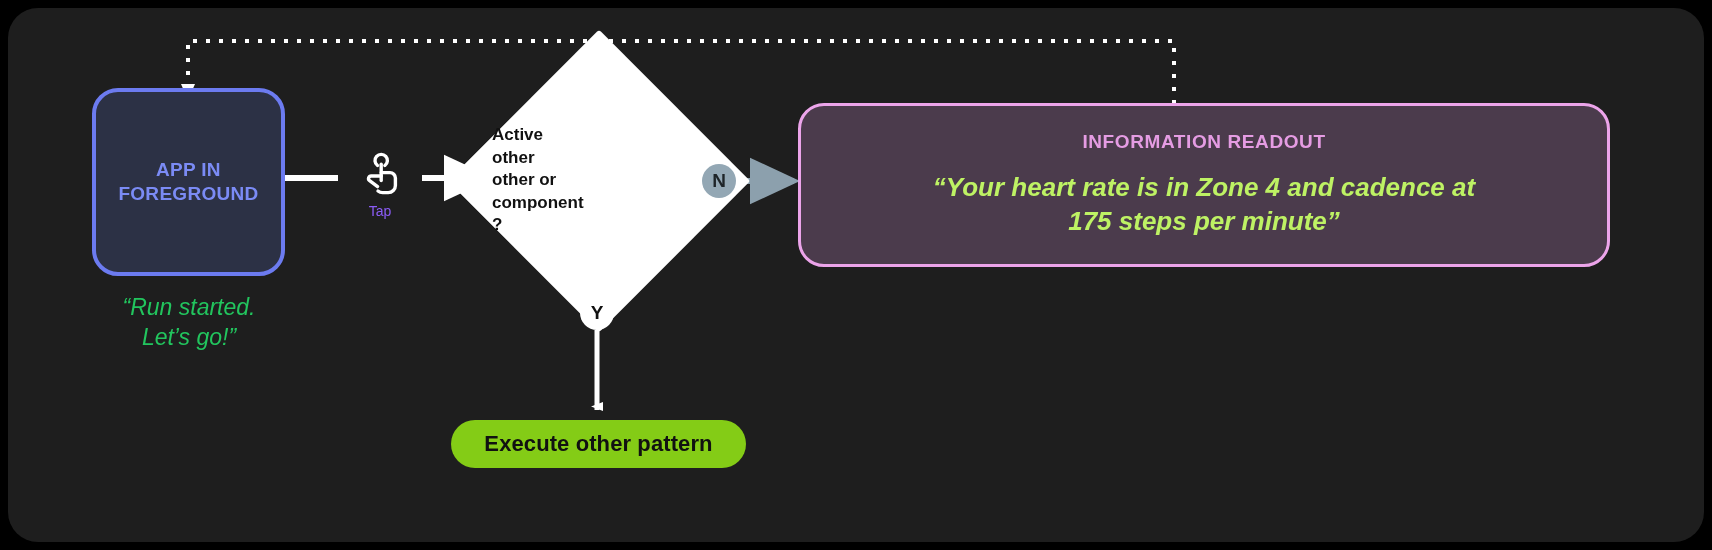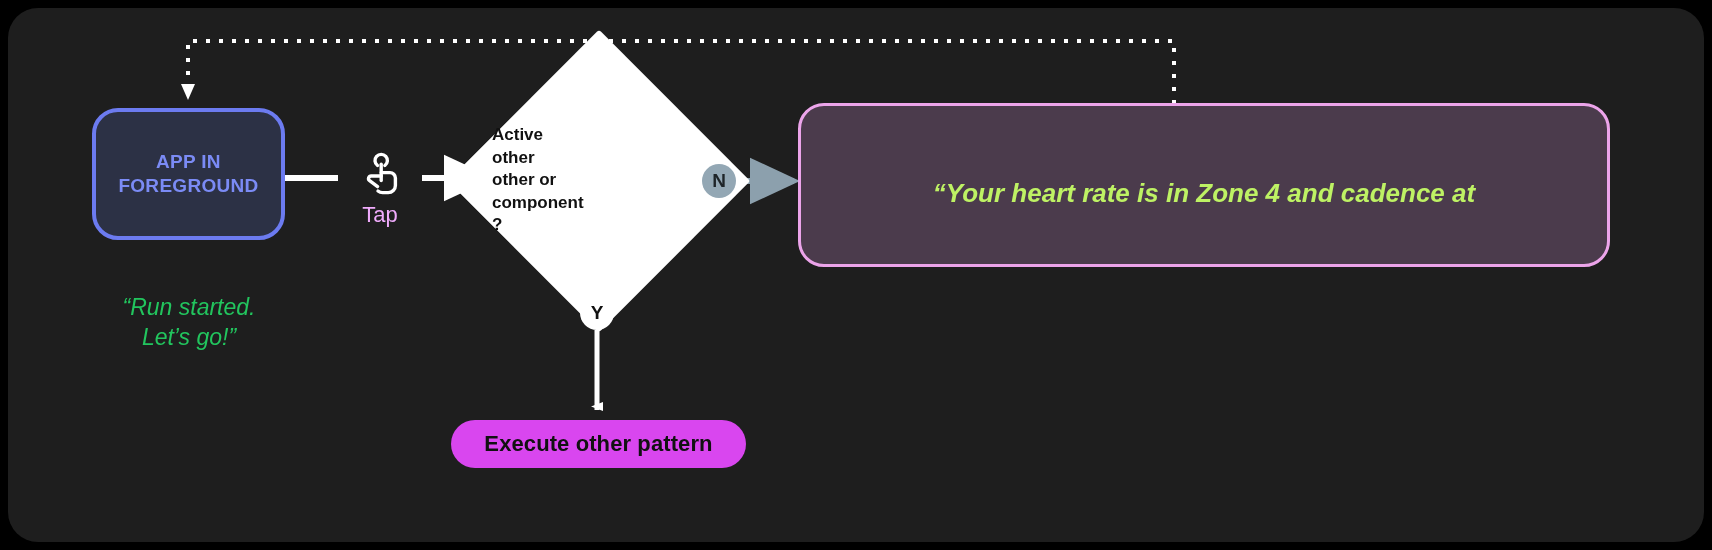--- a/index.html
+++ b/index.html
@@ -34,23 +34,23 @@
     left: 0; top: 0;
     width: 1696px;
     height: 534px;
   }
   svg.layer { pointer-events: none; }
 
   
   #app-node {
     position: absolute;
     left: 84px;
-    top: 100px;
+    top: 80px;
     width: 193px;
-    height: 132px;
+    height: 188px;
     box-sizing: border-box;
     background: #2c3145;
     border: 4px solid #6c7bf0;
     border-radius: 26px;
     display: flex;
     align-items: center;
     justify-content: center;
   }
   #app-node .app-label {
     color: #7b8bf5;
@@ -85,22 +85,22 @@
   }
   #tap-group .tap-icon {
     display: block;
     margin: 0 auto;
     width: 44px;
     height: 48px;
   }
   #tap-group .tap-label {
     display: block;
     margin-top: 6px;
-    color: #f0abfc;
-    font-size: 22px;
+    color: #8b5cf6;
+    font-size: 14px;
     line-height: 1;
   }
 
   
   #decision-node {
     position: absolute;
     left: 484px;
     top: 66px;
     width: 214px;
     height: 214px;
@@ -188,21 +188,21 @@
     text-align: center;
   }
 
   
   #pattern-pill {
     position: absolute;
     left: 443px;
     top: 412px;
     width: 295px;
     height: 48px;
-    background: #d946ef;
+    background: #84cc16;
     border-radius: 24px;
     display: flex;
     align-items: center;
     justify-content: center;
   }
   #pattern-pill .pill-label {
     color: #111111;
     font-weight: bold;
     font-size: 22px;
     letter-spacing: 0.1px;
@@ -279,22 +279,24 @@
     </div>
 
     <div class="badge" id="badge-n">
       <span>N</span>
     </div>
     <div class="badge" id="badge-y">
       <span>Y</span>
     </div>
 
     <div id="readout-node">
+      <div class="readout-title">INFORMATION READOUT</div>
       <div class="readout-body">
         <span>“Your heart rate is in Zone 4 and cadence at</span><br>
+        <span>175 steps per minute”</span>
       </div>
     </div>
 
     <div id="pattern-pill">
       <span class="pill-label">Execute other pattern</span>
     </div>
 
   </div>
 </div>
 

